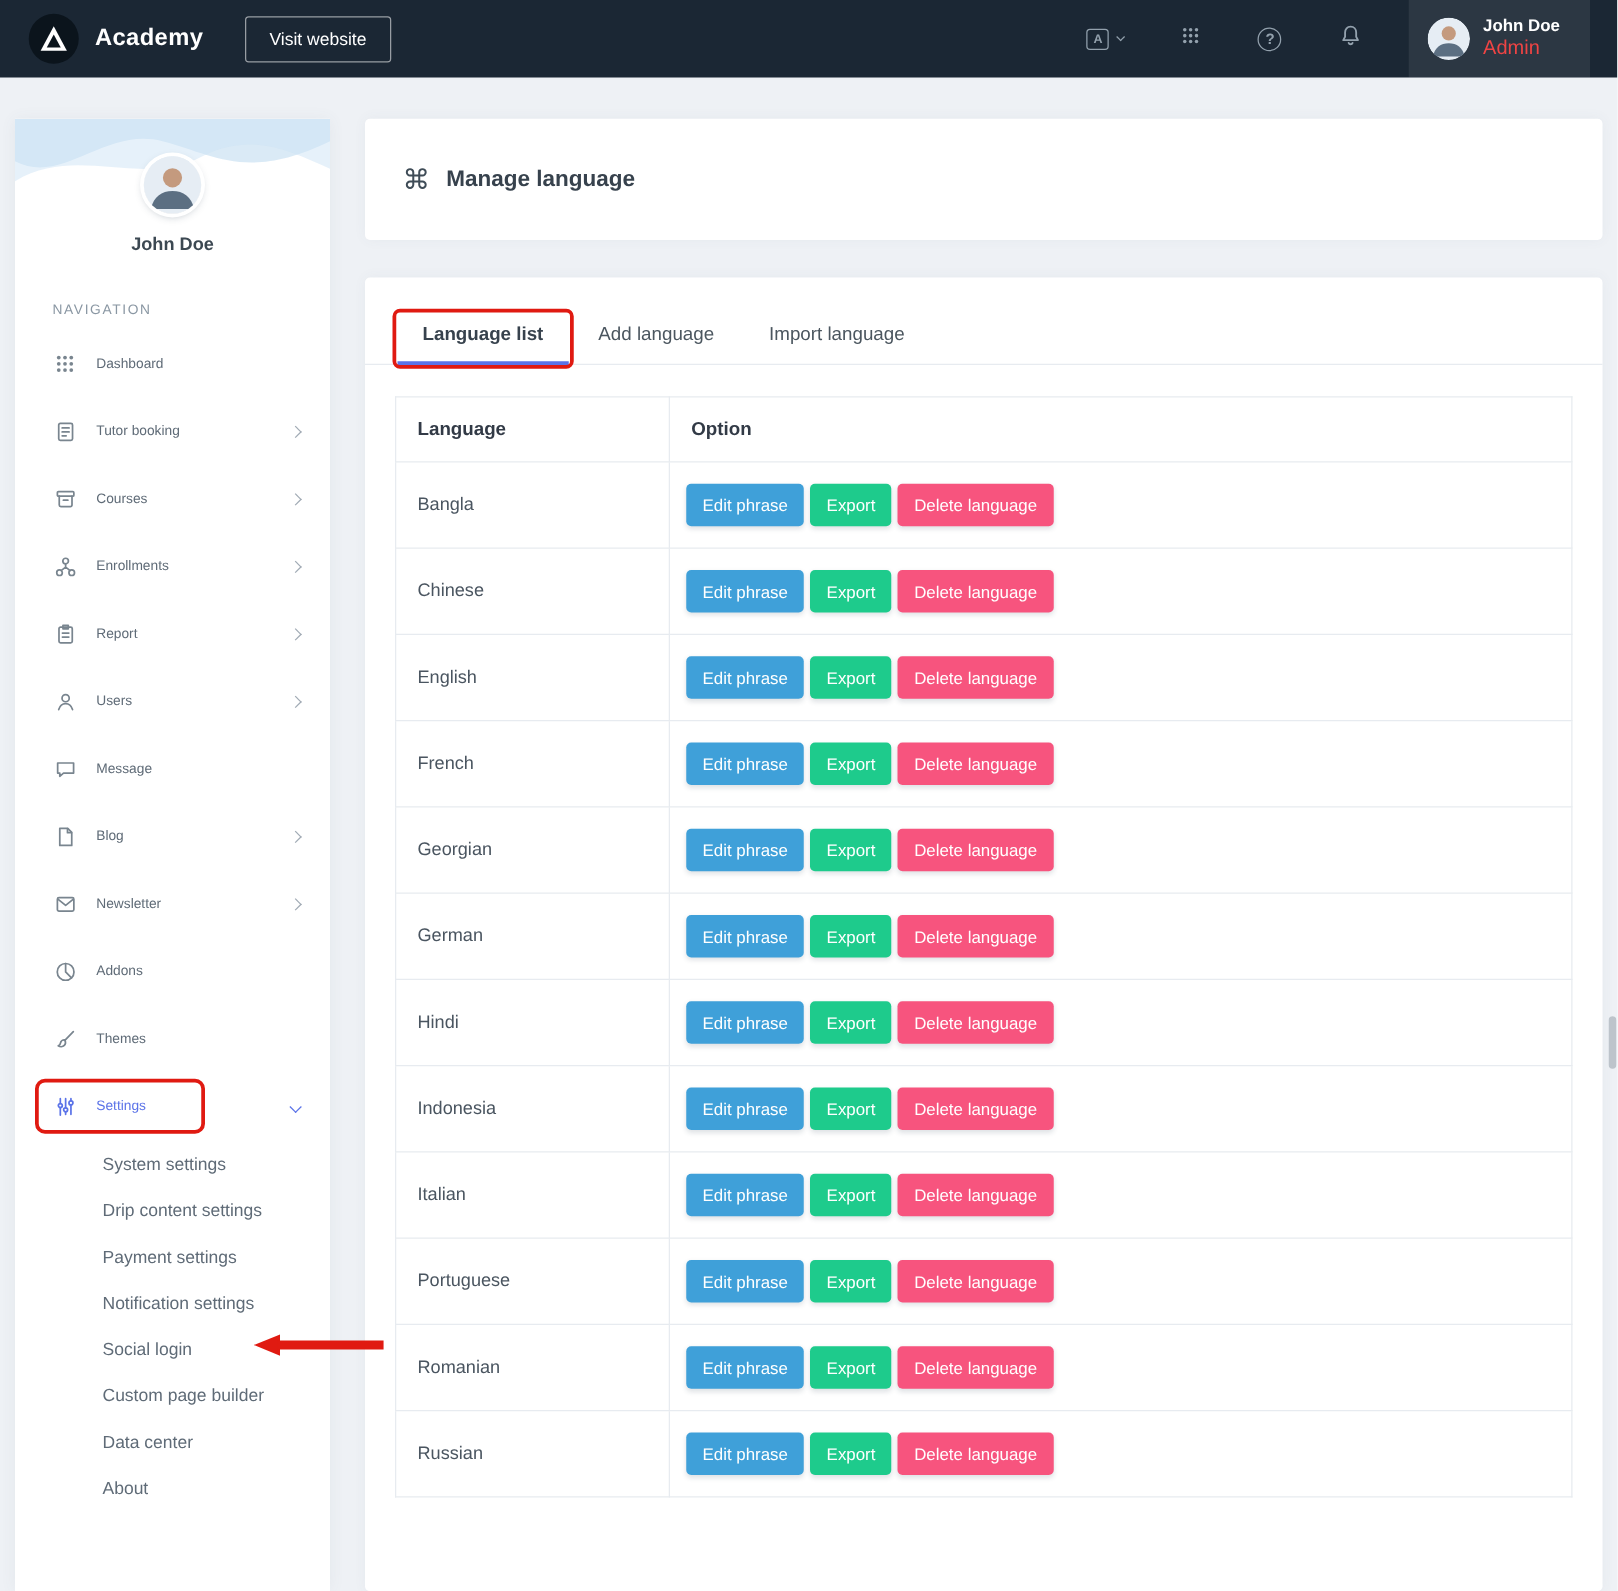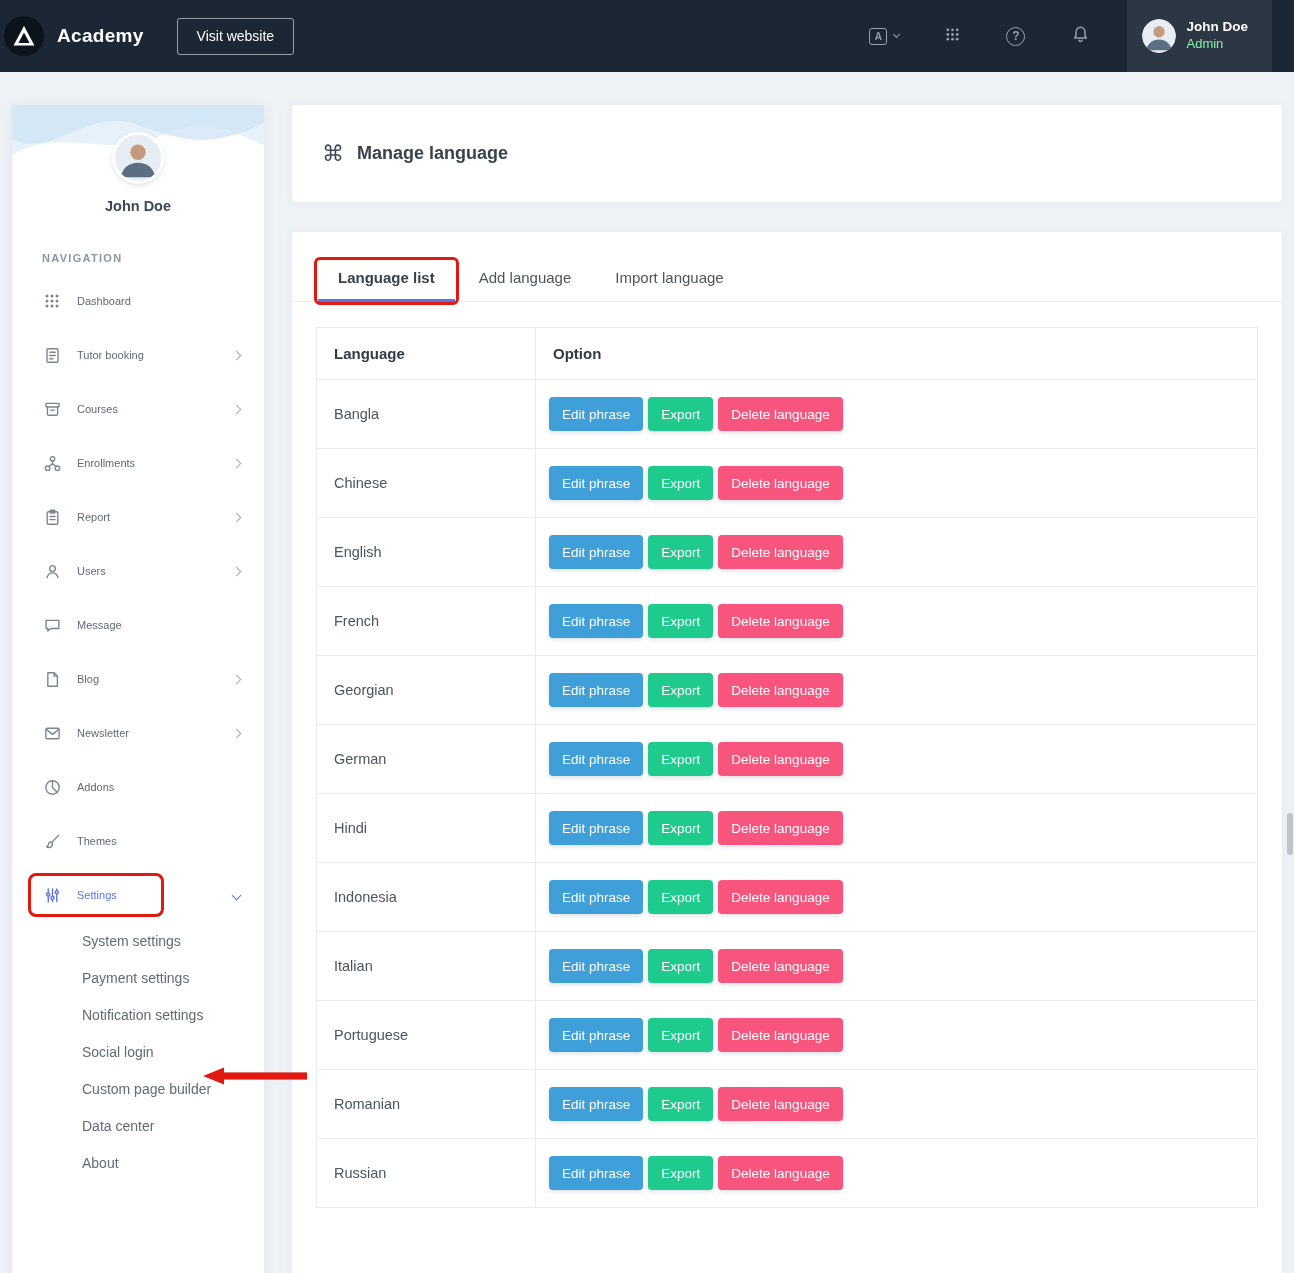--- a/index.html
+++ b/index.html
@@ -11,49 +11,49 @@
     --ann-red:#e01a11;
     --border:#e7ebf0;
     --text-dark:#37424d;
     --text-side:#5f6b77;
   }
   *{margin:0;padding:0;box-sizing:border-box}
   body{background:#eef1f5;font-family:"Liberation Sans",sans-serif}
   .screen{position:relative;width:1294px;height:1273px;overflow:hidden;background:#eef1f5}
 
   
-  .topbar{height:72px;background:var(--topbar-bg);display:flex;align-items:center;padding-left:4px;position:relative;z-index:6}
+  .topbar{height:62px;background:var(--topbar-bg);display:flex;align-items:center;padding-left:23px;position:relative;z-index:6}
   .logo{width:40px;height:40px;border-radius:50%;background:#0b141c;display:flex;align-items:center;justify-content:center;cursor:pointer;flex:0 0 auto}
   .brand{color:#fff;font-size:19px;font-weight:700;margin-left:13px;letter-spacing:.3px}
   .visit-btn{margin-left:33px;height:37px;padding:0 19px;background:transparent;border:1px solid rgba(255,255,255,.55);border-radius:3px;color:#fff;font-size:14px;cursor:pointer;font-family:inherit}
   .topbar-right{margin-left:auto;display:flex;align-items:center;height:100%}
   .tb-icon{color:#93a1ad;display:flex;align-items:center;justify-content:center;padding:0 23px;height:100%;cursor:pointer}
   .lang-box{width:18px;height:17px;border:1.5px solid currentColor;border-radius:3px;display:flex;align-items:center;justify-content:center;font-size:10px;font-weight:700}
   .chev{width:7px;height:7px;border-right:1.7px solid #a0aab4;border-bottom:1.7px solid #a0aab4;display:inline-block}
   .chev.right{transform:rotate(-45deg)}
   .chev.down{transform:rotate(45deg)}
   .chev.small{width:5px;height:5px;margin-left:7px;border-color:#93a1ad;margin-top:-3px}
   .help-circle{width:19px;height:19px;border:1.6px solid currentColor;border-radius:50%;display:flex;align-items:center;justify-content:center;font-size:12px;font-weight:700}
   .user-panel{height:100%;background:rgba(255,255,255,.08);display:flex;align-items:center;padding:0 24px 0 15px;gap:10px;cursor:pointer;margin-left:14px;margin-right:22px}
   .avatar{border-radius:50%;overflow:hidden;display:block}
   .avatar.sm{width:34px;height:34px}
   .avatar.lg{width:46px;height:46px;margin:0 auto;box-shadow:0 0 0 3px #fff,0 2px 7px rgba(40,60,80,.35)}
   .user-meta{display:flex;flex-direction:column;line-height:1.25}
   .user-name{color:#fff;font-size:13.5px;font-weight:700}
-  .user-role{color:#86efac;font-size:13px}
+  .user-role{color:#ef4444;font-size:16px}
 
   
   .layout{display:flex;align-items:flex-start}
 
   
   .sidebar{margin:33px 0 0 12px;width:252px;height:1178px;background:#fff;position:relative;overflow:hidden;box-shadow:0 0 12px rgba(80,100,120,.07)}
   .wave{position:absolute;top:0;left:0;right:0;height:72px;pointer-events:none}
   .profile{padding-top:30px;text-align:center;position:relative}
   .profile-name{margin-top:17px;font-size:14.5px;color:#3c4852;font-weight:600}
-  .nav-title{margin:38px 0 10px 30px;font-size:11px;letter-spacing:1.3px;color:#8a97a3;font-weight:700}
+  .nav-title{margin:38px 0 10px 30px;font-size:11px;letter-spacing:1.3px;color:#8a97a3;font-weight:400}
   .nav-item{display:flex;align-items:center;height:54px;padding:0 24px 0 32px;color:var(--text-side);font-size:11px;cursor:pointer;position:relative}
   .nav-icon{width:18px;margin-right:15px;display:flex;align-items:center;color:#79858f;flex:0 0 auto}
   .nav-label{flex:1}
   .nav-item.active{color:var(--accent)}
   .nav-item.active .nav-icon{color:var(--accent)}
   .nav-item.active .chev{border-color:var(--accent)}
   .submenu-item{height:37px;display:flex;align-items:center;padding-left:70px;font-size:14px;color:var(--text-side);cursor:pointer}
   .submenu-item.active{color:var(--accent)}
 
   
@@ -300,20 +300,23 @@
             <span class="nav-label">Settings</span>
             <span class="chev down"></span>
             <span class="ann-box"></span>
           </div>
         </nav>
       <div id="submenu">
           <div class="submenu-item">
             <span>System settings</span>
           </div>
           <div class="submenu-item">
+            <span>Drip content settings</span>
+          </div>
+          <div class="submenu-item">
             <span>Payment settings</span>
           </div>
           <div class="submenu-item">
             <span>Notification settings</span>
           </div>
           <div class="submenu-item">
             <span>Social login</span>
           </div>
           <div class="submenu-item">
             <span>Custom page builder</span>

